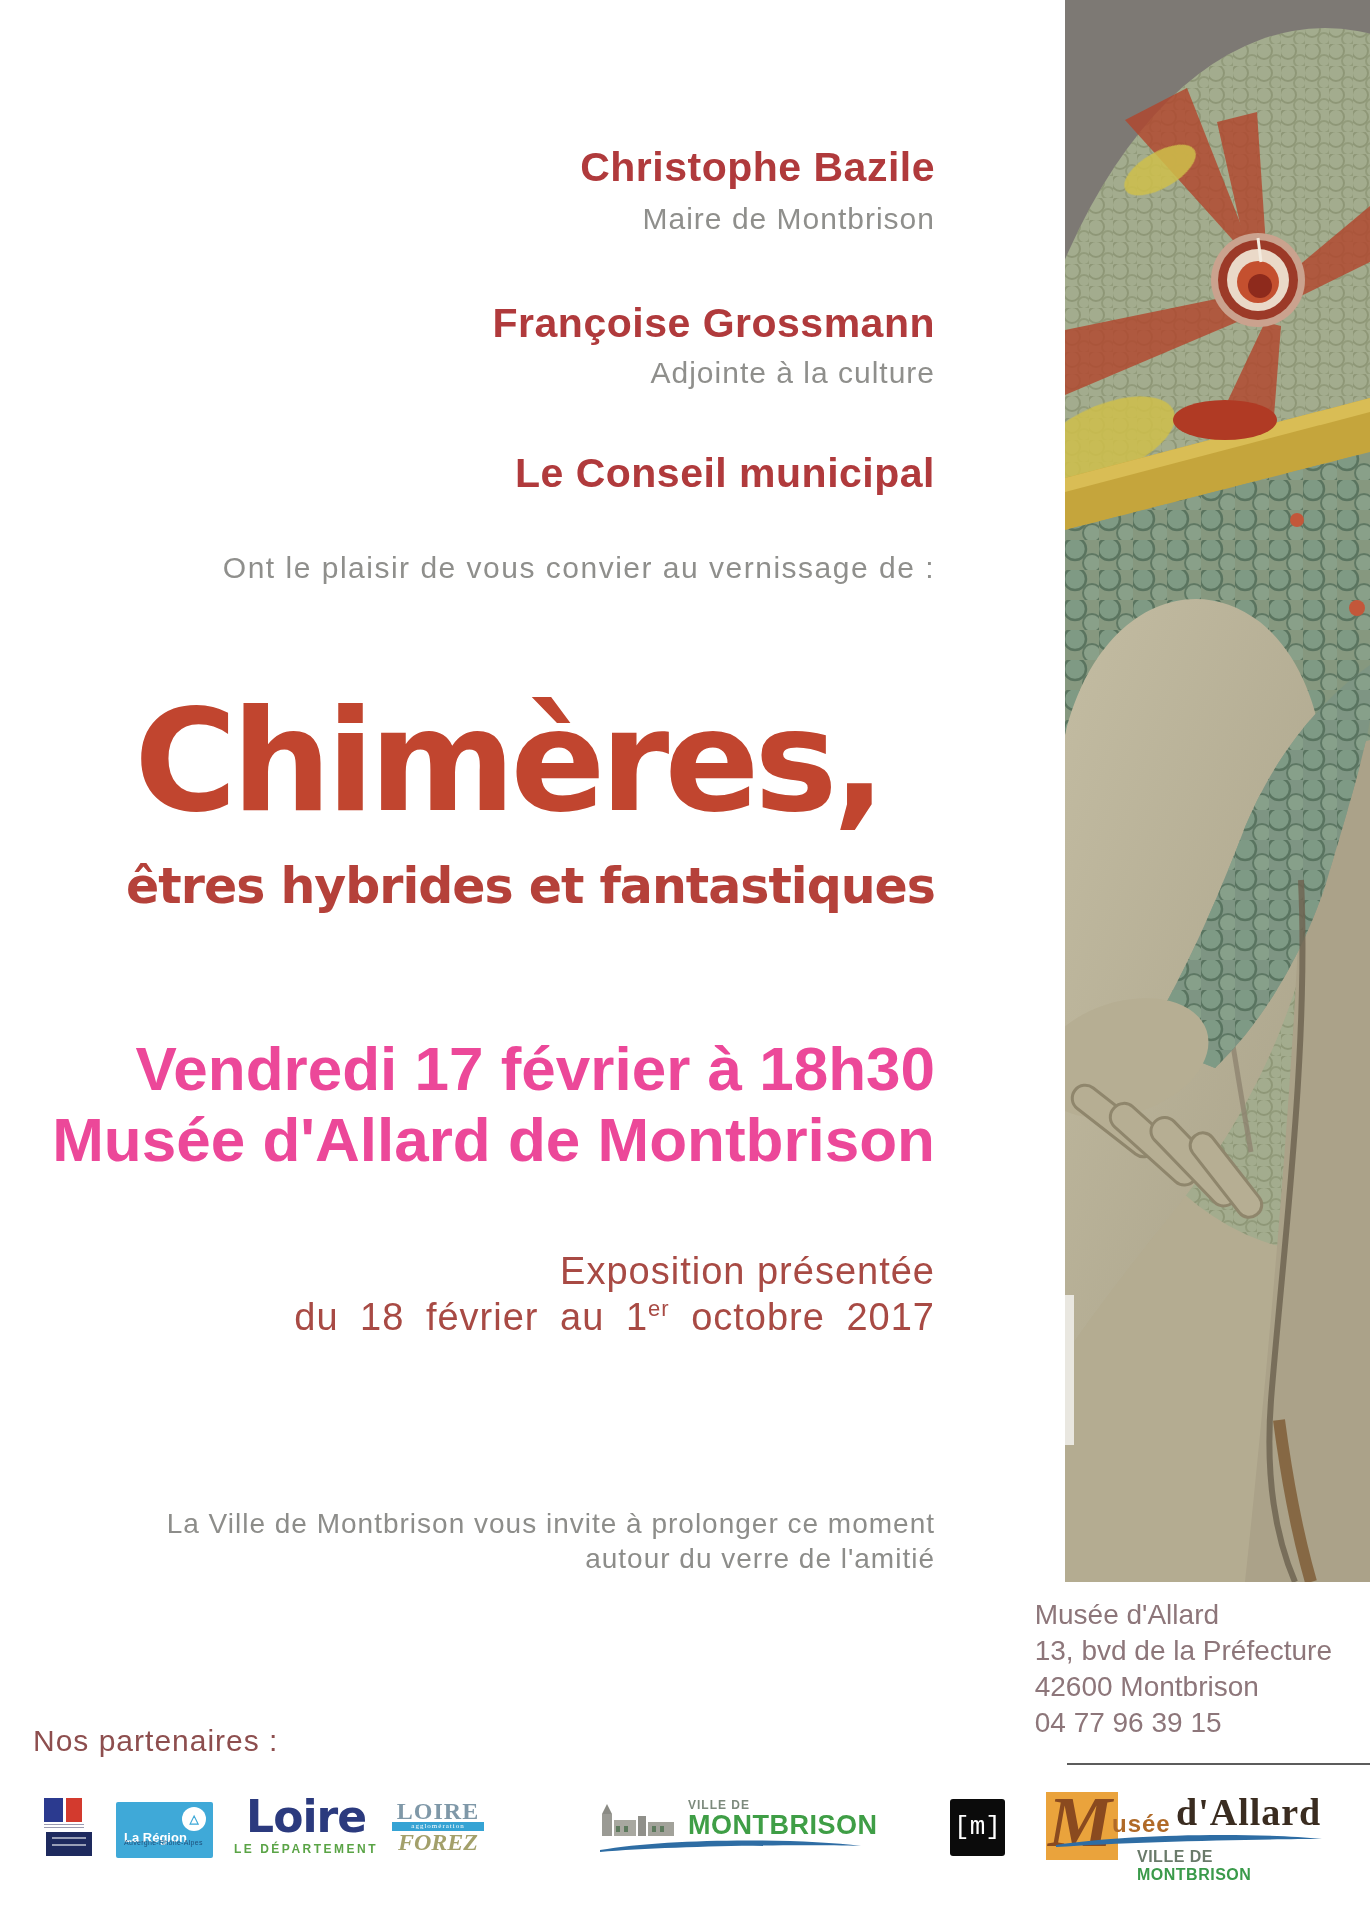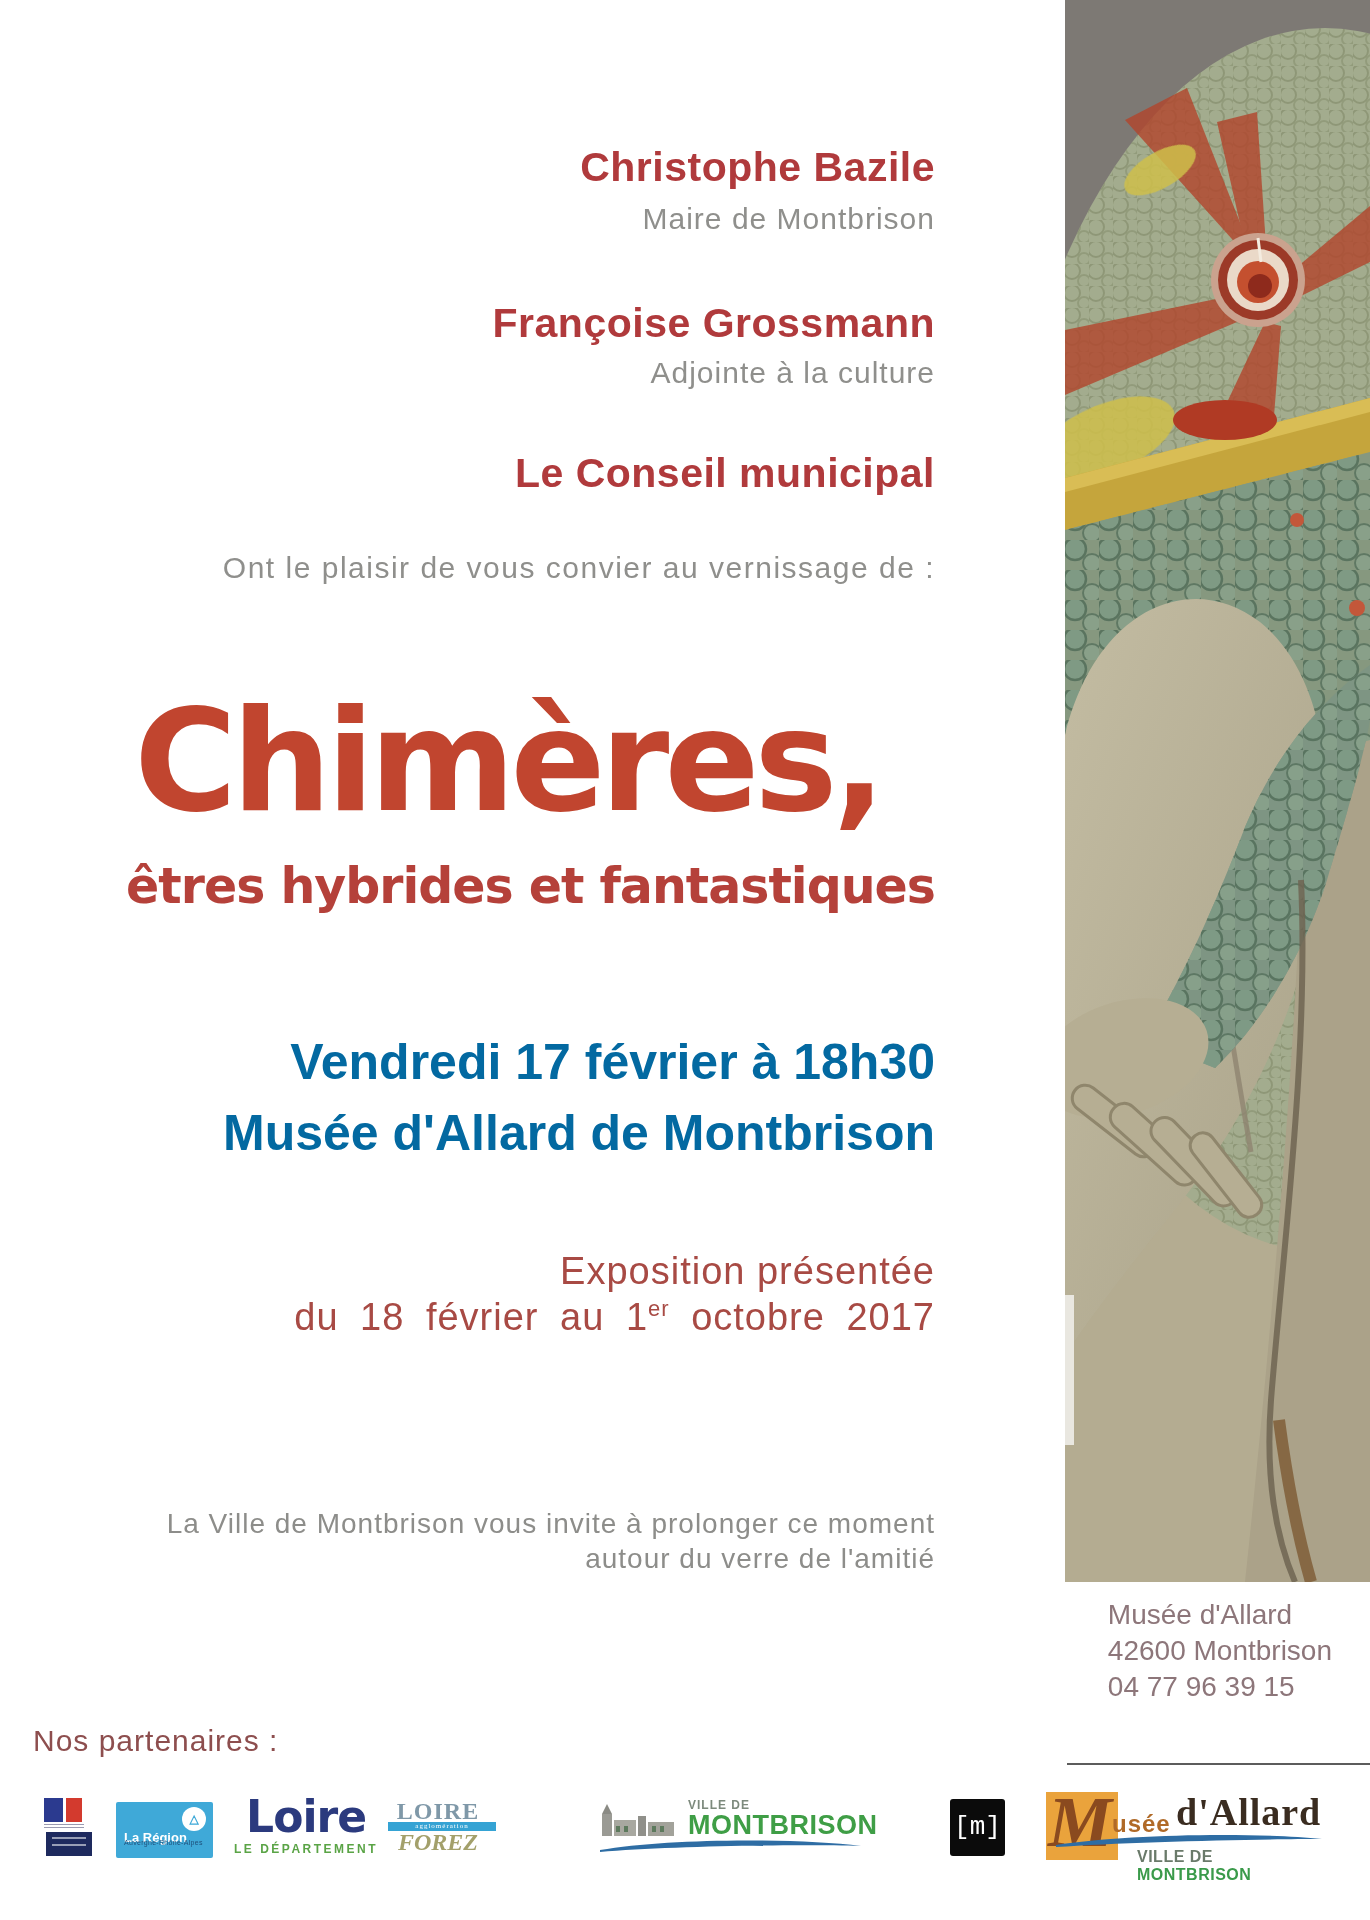--- a/index.html
+++ b/index.html
@@ -16,21 +16,21 @@
   .gray-role  { font-size:30px; color:#8f8f8c; letter-spacing:1px; font-weight:300; }
   .invite     { font-size:30px; color:#8f8f8c; letter-spacing:1.5px; }
   .title {
     font-family:"DejaVu Sans", sans-serif; font-weight:bold;
     font-size:140px; line-height:1; letter-spacing:-5px; color:#c1452f;
   }
   .subtitle {
     font-family:"DejaVu Sans", sans-serif; font-weight:bold;
     font-size:49px; letter-spacing:-1px; color:#b5413a;
   }
-  .datebold { font-size:50px; font-weight:bold; color:#0369a1; letter-spacing:0; }
+  .datebold { font-size:62px; font-weight:bold; color:#ec4899; letter-spacing:0; }
   .expo     { font-size:38px; color:#a84a44; letter-spacing:1px; }
   .expo2    { word-spacing:10px; }
   .expo sup { font-size:22px; }
   .closing  { font-size:28px; color:#8d8d8a; letter-spacing:1px; }
   .address  { right:38px; text-align:left; font-size:28px; line-height:36px; color:#8d767a; }
   .addr-rule { left:1067px; top:1763px; width:303px; height:2px; background:#5c5c5c; }
   .partners-label { left:33px; top:1724px; font-size:30px; color:#8d4e4e; letter-spacing:1px; }
 
   
   .logo { position:absolute; }
@@ -50,21 +50,21 @@
   .region-circ { position:absolute; right:7px; top:5px; width:24px; height:24px; border-radius:50%;
                  background:#fff; color:#3fa9d8; font-size:12px; text-align:center; line-height:24px; font-weight:bold; }
   
   .loire-name { font-family:"DejaVu Sans", sans-serif; font-size:44px; line-height:34px;
                 font-weight:bold; color:#2b3a7e; letter-spacing:-1px; }
   .loire-sub  { margin-top:8px; font-size:12px; font-weight:bold; color:#5aa446; letter-spacing:2.5px; }
   
   .forez { font-family:"Liberation Serif", serif; text-align:center; width:100px; }
   .forez-l1 { font-size:24px; letter-spacing:1px; color:#7f98a8; font-weight:bold; line-height:22px;}
   .forez-strip { background:#35a3d4; color:#fff; font-size:7px; letter-spacing:1px; line-height:9px;
-                 width:108px; margin:0 auto; }
+                 width:92px; margin:0 auto; }
   .forez-l3 { font-size:24px; font-style:italic; color:#a3a06b; font-weight:bold; line-height:22px; }
   
   .vm-build { position:absolute; left:0; top:4px; width:85px; height:36px; }
   .vm-top  { position:absolute; left:90px; top:2px; font-size:12px; color:#7d8a7d; font-weight:bold; letter-spacing:1px;}
   .vm-name { position:absolute; left:90px; top:14px; font-size:27px; font-weight:bold; color:#3f9e46; letter-spacing:.5px;}
   .vm-swoosh { position:absolute; left:0; top:44px; width:265px; height:14px; }
   
   .mlogo { width:55px; height:57px; background:#0b0b0b; color:#fff; text-align:center;
            font-family:"Liberation Mono", monospace; font-size:26px; line-height:57px; border-radius:3px; }
   
@@ -187,20 +187,21 @@
     <path d="M236,880 C244,1050 218,1250 206,1400 C200,1480 212,1540 230,1582" stroke="#6f6552" stroke-width="6" fill="none" opacity=".85"></path>
     <path d="M214,1420 C222,1480 234,1540 246,1582" stroke="#7d5a33" stroke-width="12" fill="none" opacity=".8"></path>
 
     <rect x="0" y="1295" width="9" height="150" fill="#e9e7e0"></rect>
   </g>
 </svg>
 </div>
 
 <div class="abs address" style="top:1597px">
   <div>Musée d'Allard</div>
+  <div>13, bvd de la Préfecture</div>
   <div>42600 Montbrison</div>
   <div>04 77 96 39 15</div>
 </div>
 <div class="abs addr-rule"></div>
 
 <div class="abs partners-label">Nos partenaires :</div>
 
 <div class="logo" style="left:44px; top:1798px; width:55px; height:60px">
   <div class="rf-flag">
     <div class="rf-blue"></div>

